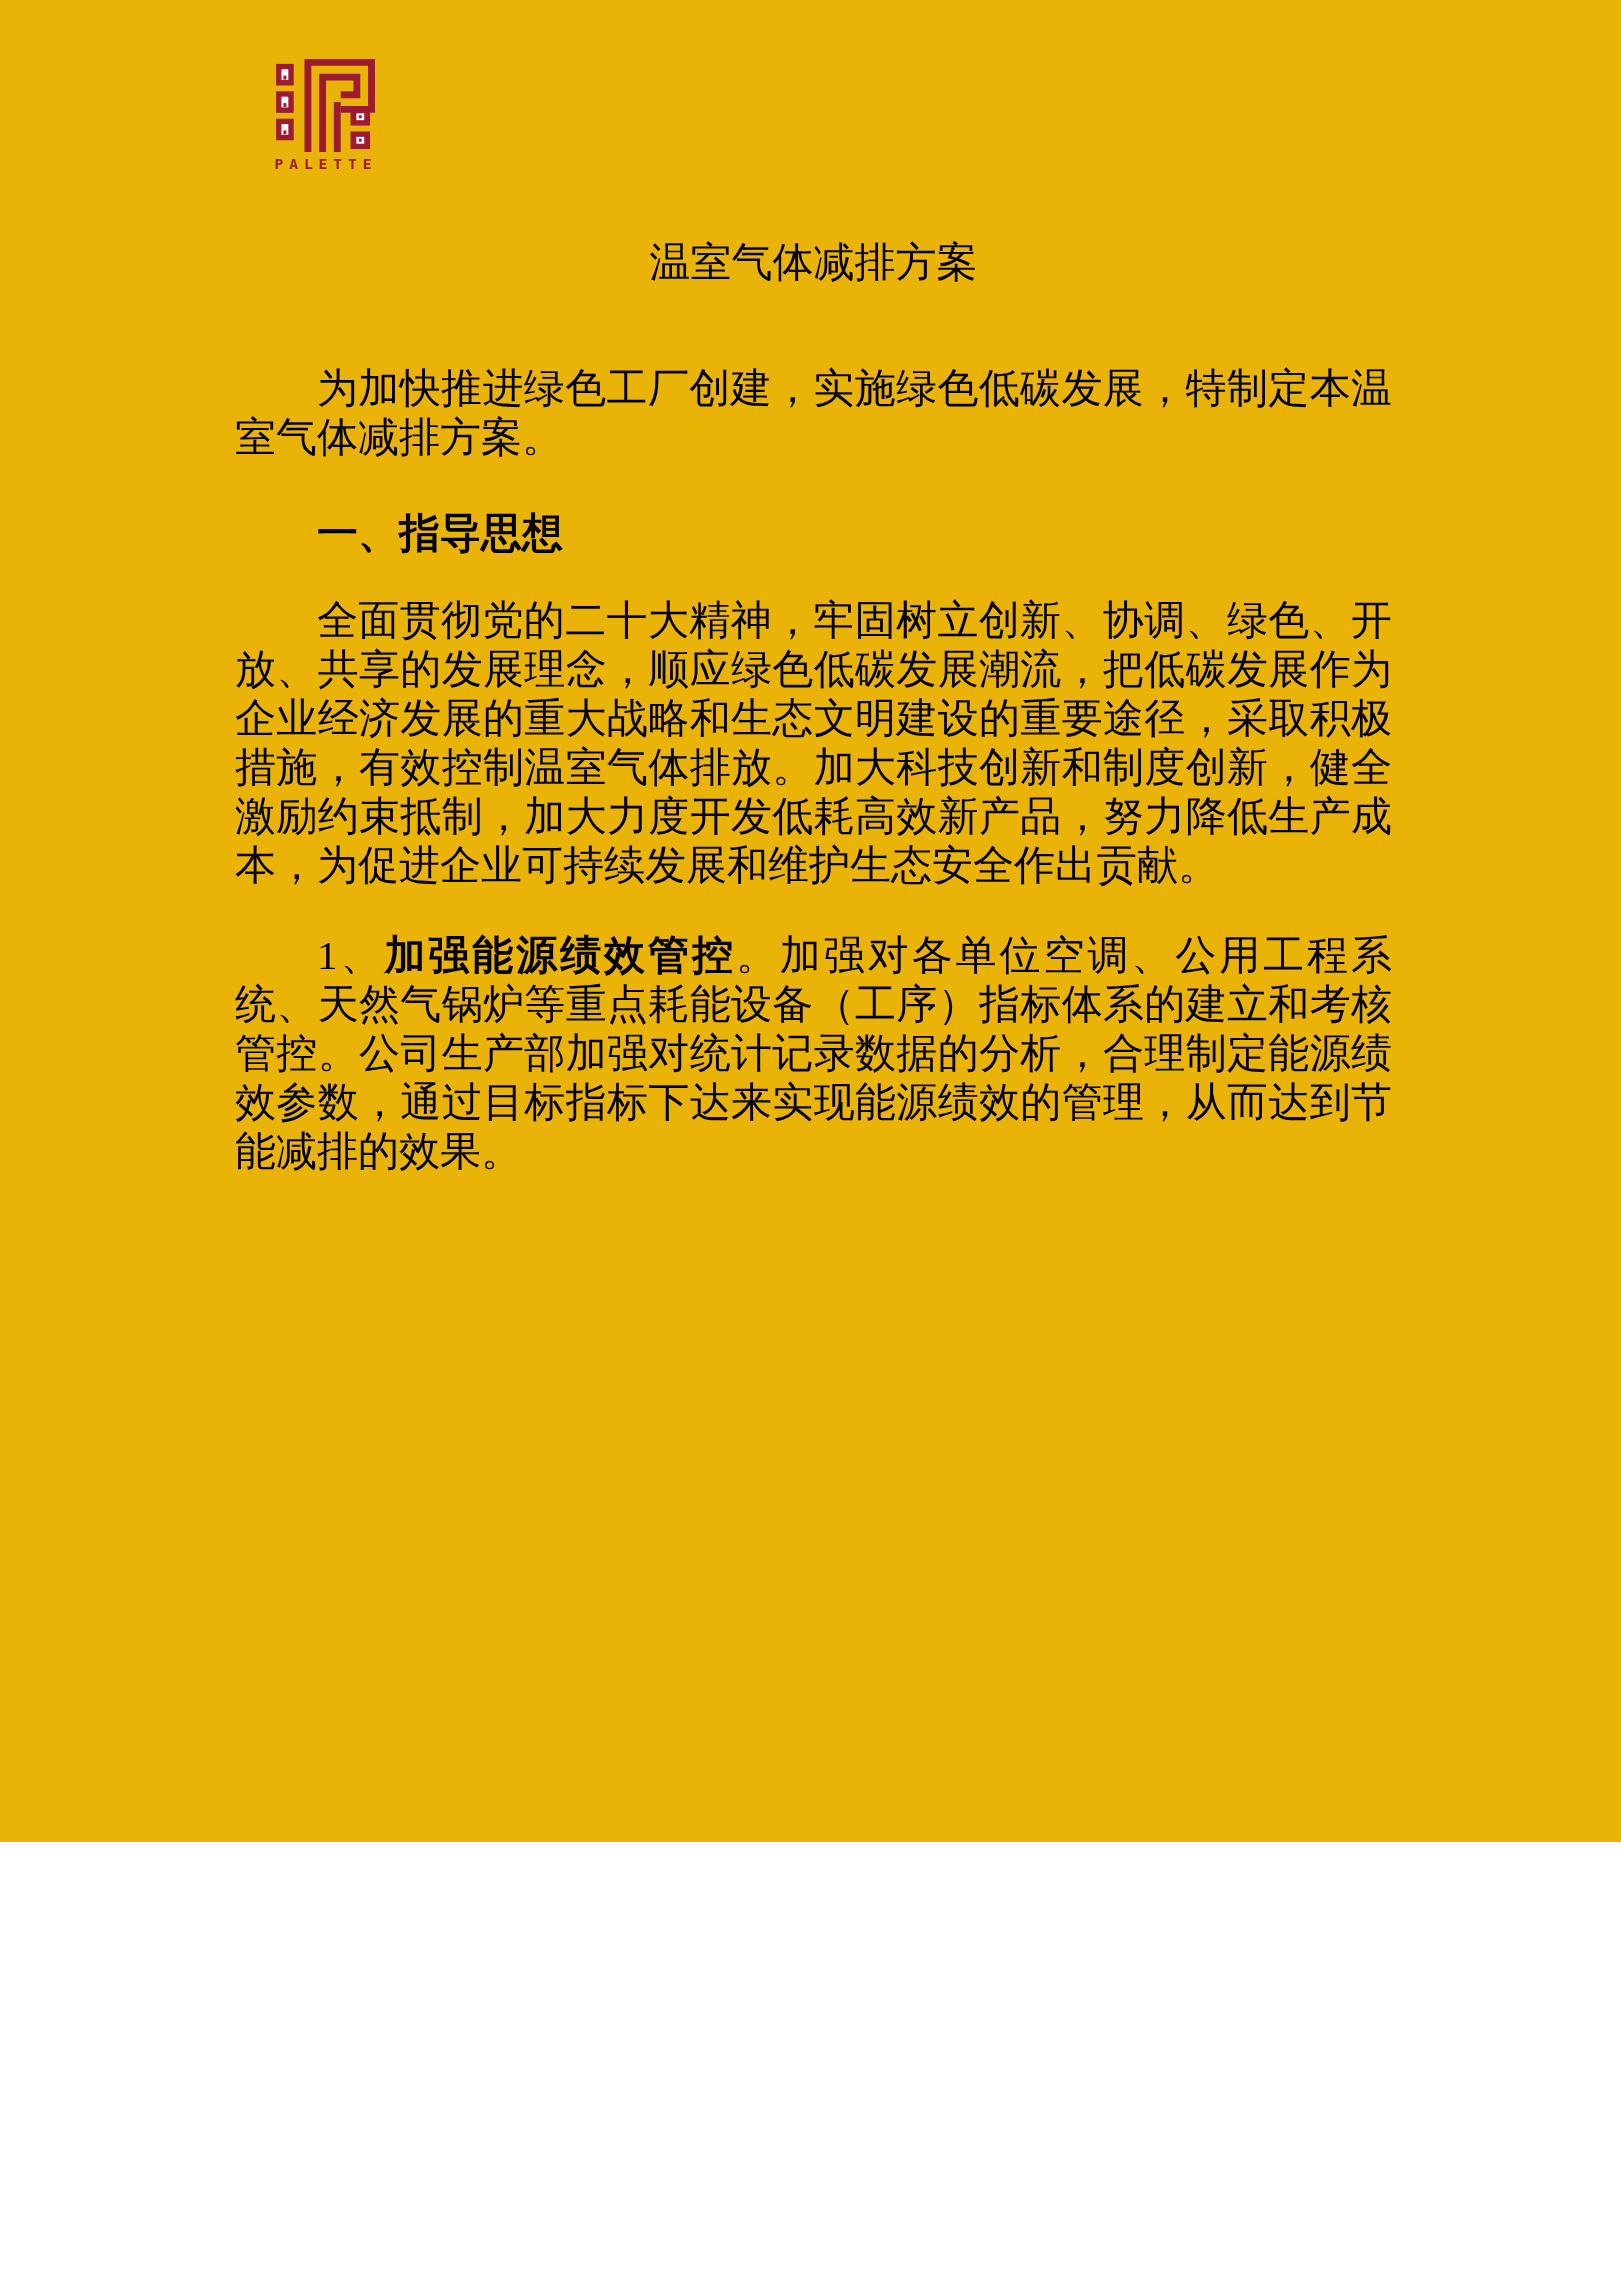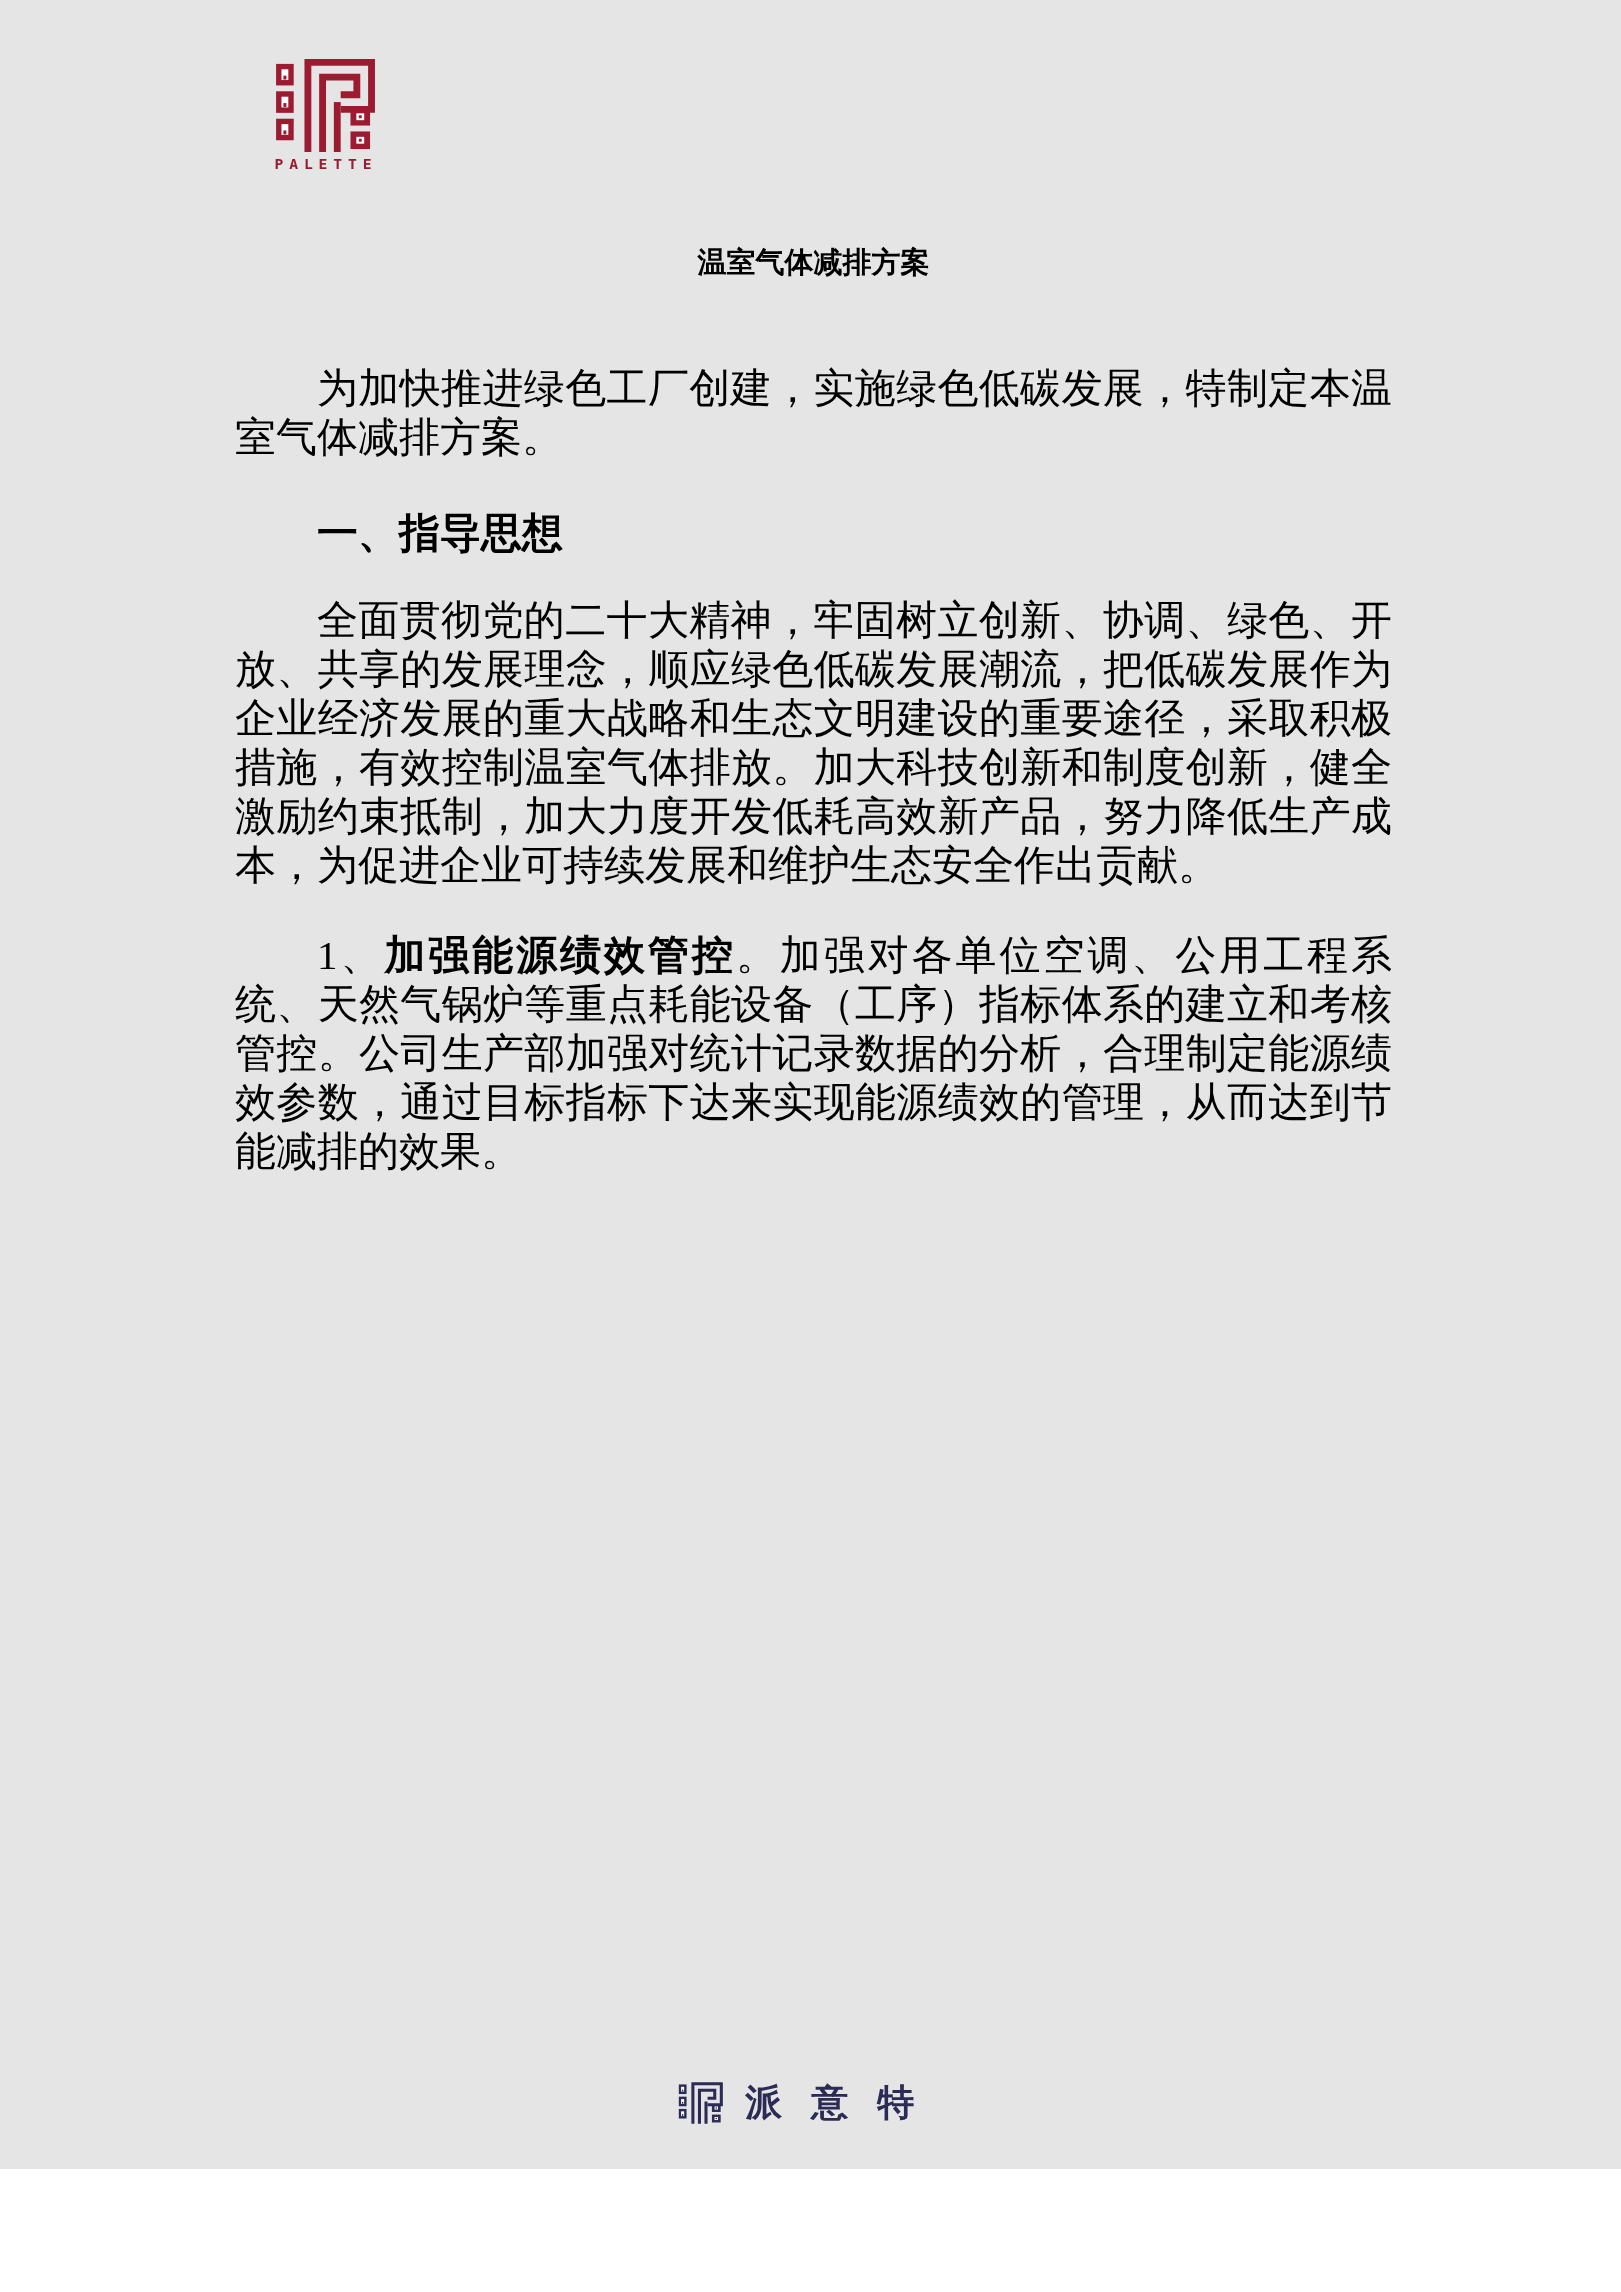--- a/index.html
+++ b/index.html
@@ -4,22 +4,22 @@
 <style>
   * { margin: 0; padding: 0; box-sizing: border-box; }
   html, body { background: #ffffff; }
   body {
     width: 1621px; height: 2293px;
     font-family: "Liberation Serif", "DejaVu Serif", serif;
     color: #000;
   }
   .page {
     position: relative;
-    width: 1621px; height: 2169px;
-    background: #e5e5e5;
+    width: 1621px; height: 1842px;
+    background: #eab308;
     overflow: hidden;
   }
 
   
   .header-logo {
     position: absolute;
     left: 267px; top: 59px;
     width: 118px;
     text-align: center;
     color: #9C1B31;
@@ -37,22 +37,22 @@
   }
 
   
   .content {
     position: absolute;
     left: 235px; top: 0;
     width: 1157px;
   }
   .doc-title {
     margin-top: 223px;
-    font-size: 29px;
-    font-weight: bold;
+    font-size: 41px;
+    font-weight: normal;
     line-height: 78px;
     text-align: center;
   }
   p.body-para {
     font-size: 41px;
     line-height: 49px;
     text-align: justify;
     text-indent: 82px;
   }
   h2.sec-heading {

